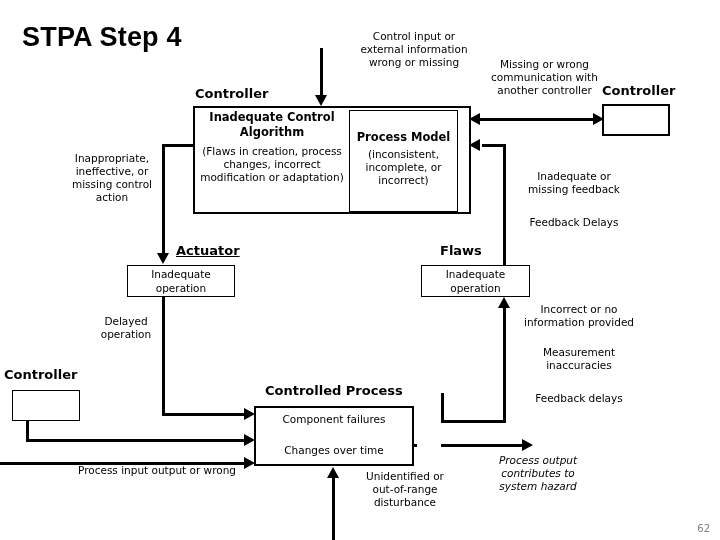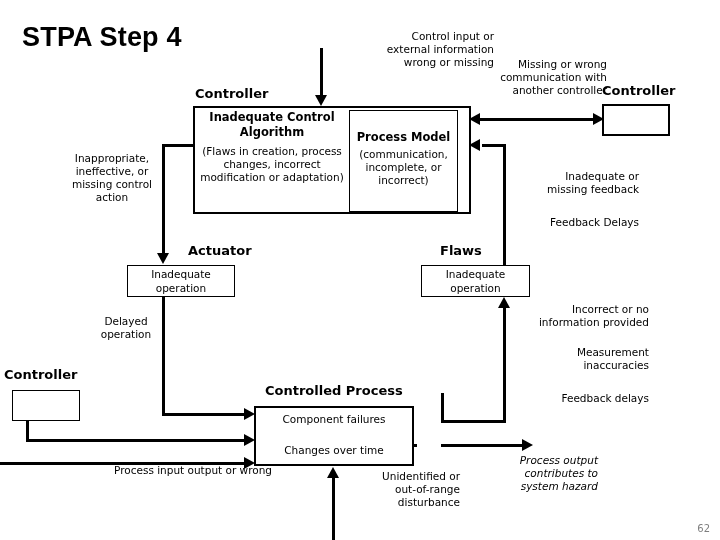--- a/index.html
+++ b/index.html
@@ -72,21 +72,21 @@
   }
 
   
   .note {
     font-size: 10.5px;
     font-family: "DejaVu Sans", sans-serif;
     line-height: 1.25;
     white-space: pre-line;
   }
   .note-c { text-align: center; }
-  .note-l { text-align: right; }
+  .note-l { text-align: center; }
 
   
   .ln {
     background: #000;
     position: absolute;
   }
   .lnh { height: 3px; }
   .lnv { width: 3px; }
 
   
@@ -142,21 +142,21 @@
 
   <div class="abs inner-title" style="left:198px; top:125px; width:148px;">Algorithm</div>
   <div class="abs inner-title" style="left:198px; top:110px; width:148px;">Inadequate Control</div>
   <div class="abs inner-text" style="left:196px; top:145px; width:152px;">(Flaws in creation,
 process changes,
 incorrect modification
 or adaptation)</div>
 
   <div class="abs box-thin" style="left:349px; top:110px; width:109px; height:102px;"></div>
   <div class="abs inner-title" style="left:349px; top:130px; width:109px;">Process Model</div>
-  <div class="abs inner-text" style="left:349px; top:148px; width:109px;">(communication,
+  <div class="abs inner-text" style="left:349px; top:148px; width:109px;">(inconsistent,
 incomplete, or
 incorrect)</div>
 
   <div class="abs note note-l" style="left:482px; top:58px; width:125px;">Missing or wrong
 communication with
 another controller</div>
   <div class="abs box-heading" style="left:602px; top:83px;">Controller</div>
   <div class="abs box" style="left:602px; top:104px; width:68px; height:32px;"></div>
 
   <div class="abs ln lnh" style="left:478px; top:118px; width:120px;"></div>
@@ -174,21 +174,21 @@
 
   <div class="abs note note-c" style="left:62px; top:152px; width:100px;">Inappropriate,
 ineffective, or
 missing control
 action</div>
 
   <div class="abs ln lnh" style="left:162px; top:144px; width:33px;"></div>
   <div class="abs ln lnv" style="left:162px; top:144px; height:111px;"></div>
   <div class="abs arrow arrow-down" style="left:157px; top:253px;"></div>
 
-  <div class="abs box-heading" style="left:188px; top:243px;">Actuator</div>
+  <div class="abs box-heading" style="left:176px; top:243px;text-decoration:underline;">Actuator</div>
   <div class="abs box-thin" style="left:127px; top:265px; width:108px; height:32px;"></div>
   <div class="abs box-label" style="left:127px; top:268px; width:108px;">Inadequate
 operation</div>
 
   <div class="abs note note-c" style="left:90px; top:315px; width:72px;">Delayed
 operation</div>
   <div class="abs ln lnv" style="left:162px; top:297px; height:119px;"></div>
   <div class="abs ln lnh" style="left:162px; top:413px; width:85px;"></div>
   <div class="abs arrow arrow-right" style="left:244px; top:408px;"></div>
 

